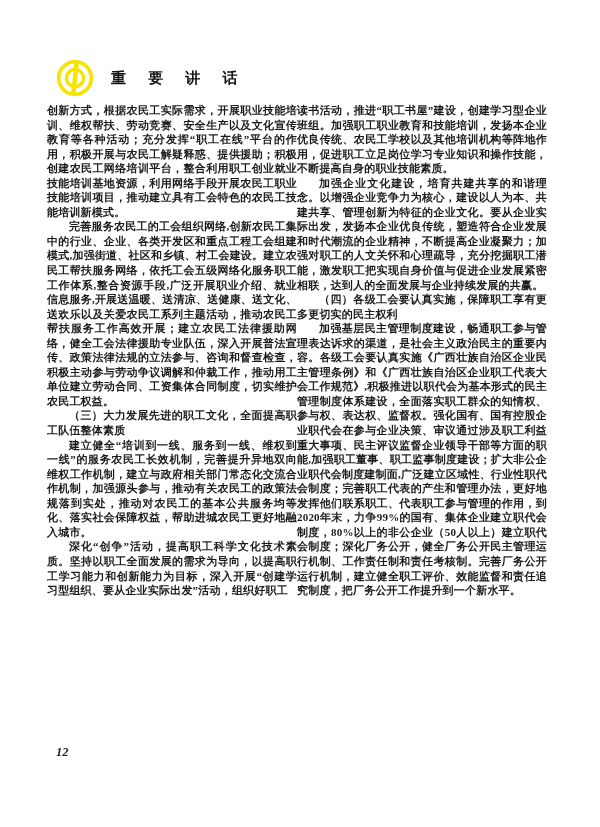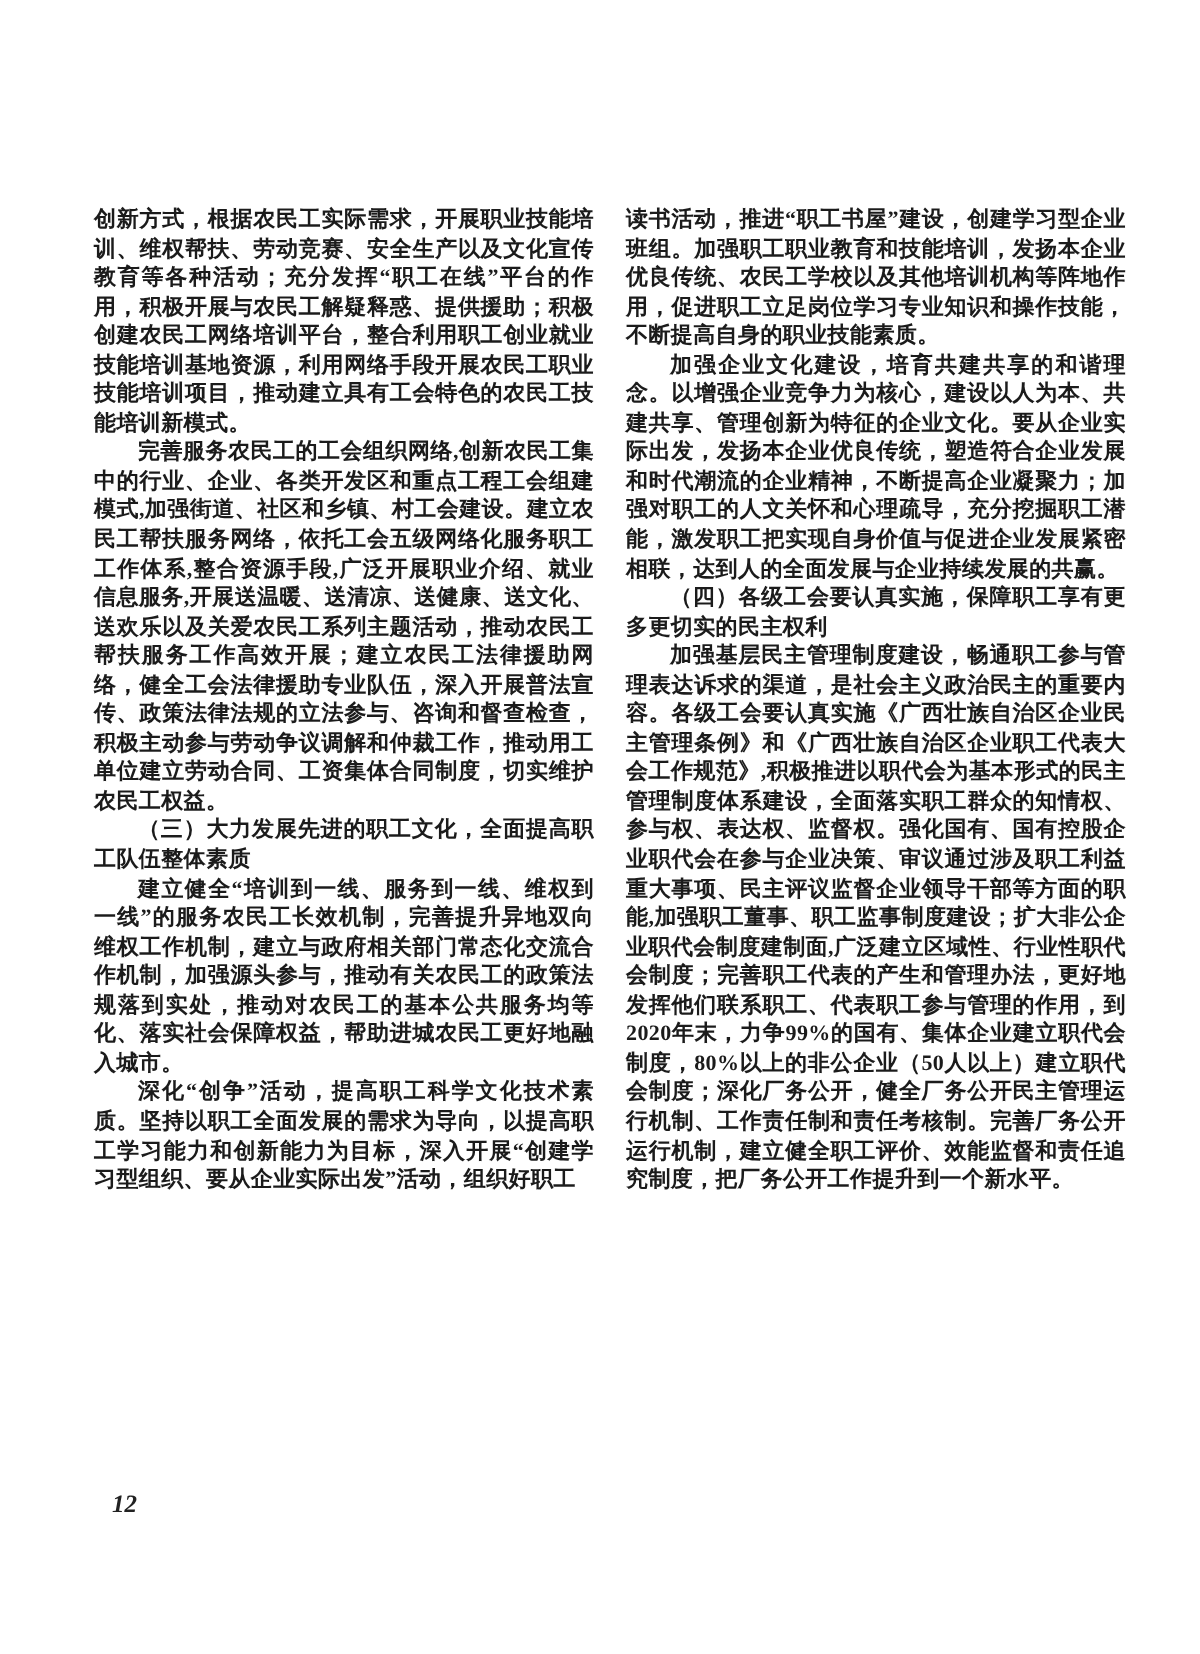--- a/index.html
+++ b/index.html
@@ -26,21 +26,21 @@
     font-size: 15px; font-weight: 700;
     letter-spacing: 9px;
     color: #141414;
     white-space: nowrap;
     font-family: "Liberation Sans", sans-serif;
   }
   
   .columns {
     position: absolute; top: 103px; left: 47px;
     width: 516px;
-    display: flex; gap: 16px;
+    display: flex; 
   }
   .col { width: 250px; }
   .para {
     margin: 0;
     font-size: 11px;
     line-height: 14.55px;
     text-align: justify;
     text-justify: inter-character;
     font-weight: 600;
     letter-spacing: 0.2px;
@@ -54,20 +54,30 @@
     font-size: 12.5px; font-weight: 600;
     color: #222;
     font-style: italic;
   }
 </style>
 </head>
 <body>
 
 <div class="page">
 
+  <div class="header">
+    <svg class="logo" viewBox="0 0 40 40" xmlns="http://www.w3.org/2000/svg">
+      <g stroke="#F6E400" fill="none" transform="rotate(6 20 20)">
+        <circle cx="20" cy="20" r="16.3" stroke-width="3.6"></circle>
+        <circle cx="20" cy="20" r="8.6" stroke-width="3.4"></circle>
+        <rect x="17.7" y="4.2" width="4.6" height="31.6" fill="#F6E400" stroke="none"></rect>
+      </g>
+    </svg>
+    <div class="header-title">重 要 讲 话</div>
+  </div>
 
   <div class="columns">
     <div class="col" id="col-left">
         <p class="para">创新方式，根据农民工实际需求，开展职业技能培训、维权帮扶、劳动竞赛、安全生产以及文化宣传教育等各种活动；充分发挥“职工在线”平台的作用，积极开展与农民工解疑释惑、提供援助；积极创建农民工网络培训平台，整合利用职工创业就业技能培训基地资源，利用网络手段开展农民工职业技能培训项目，推动建立具有工会特色的农民工技能培训新模式。</p>
         <p class="para indent">完善服务农民工的工会组织网络,创新农民工集中的行业、企业、各类开发区和重点工程工会组建模式,加强街道、社区和乡镇、村工会建设。建立农民工帮扶服务网络，依托工会五级网络化服务职工工作体系,整合资源手段,广泛开展职业介绍、就业信息服务,开展送温暖、送清凉、送健康、送文化、送欢乐以及关爱农民工系列主题活动，推动农民工帮扶服务工作高效开展；建立农民工法律援助网络，健全工会法律援助专业队伍，深入开展普法宣传、政策法律法规的立法参与、咨询和督查检查，积极主动参与劳动争议调解和仲裁工作，推动用工单位建立劳动合同、工资集体合同制度，切实维护农民工权益。</p>
         <p class="para indent heading">（三）大力发展先进的职工文化，全面提高职工队伍整体素质</p>
         <p class="para indent">建立健全“培训到一线、服务到一线、维权到一线”的服务农民工长效机制，完善提升异地双向维权工作机制，建立与政府相关部门常态化交流合作机制，加强源头参与，推动有关农民工的政策法规落到实处，推动对农民工的基本公共服务均等化、落实社会保障权益，帮助进城农民工更好地融入城市。</p>
         <p class="para indent">深化“创争”活动，提高职工科学文化技术素质。坚持以职工全面发展的需求为导向，以提高职工学习能力和创新能力为目标，深入开展“创建学习型组织、要从企业实际出发”活动，组织好职工</p>
       </div>
     <div class="col" id="col-right">

